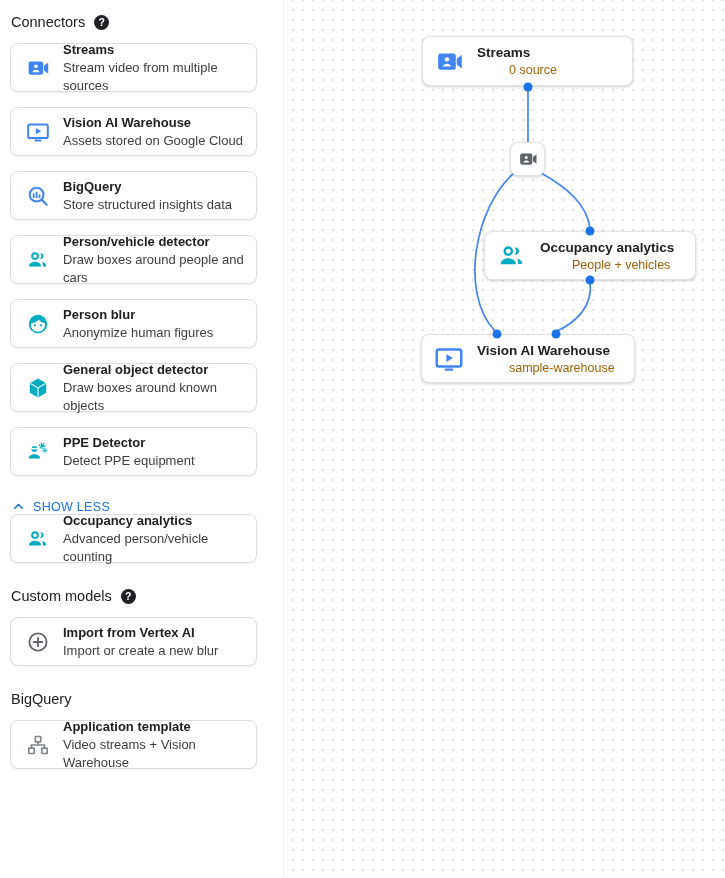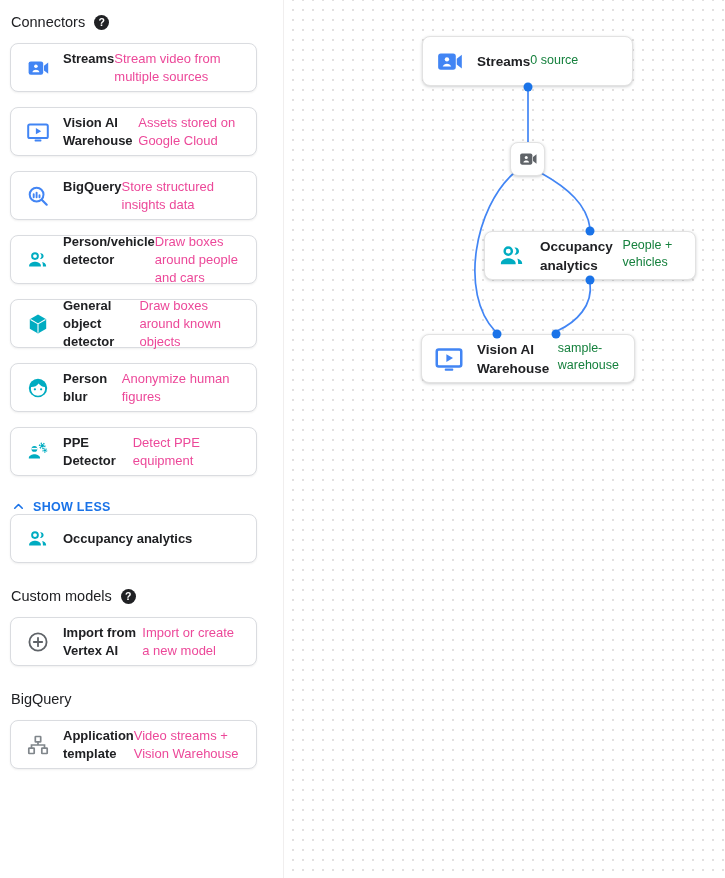--- a/index.html
+++ b/index.html
@@ -33,26 +33,26 @@
   .help-dot::before { content: "?"; }
   .card {
     display: flex; align-items: center; gap: 13px;
     height: 49px; padding: 0 12px 0 15px;
     border: 1px solid #dadce0; border-radius: 8px;
     background: #fff; margin-bottom: 15px;
     box-shadow: 0 1px 2px rgba(60,64,67,.08);
     cursor: pointer;
   }
   .card .icon { width: 24px; height: 24px; flex: 0 0 24px; display: block; }
-  .txt { display: flex; flex-direction: row; justify-content: flex-start; }
+  .txt { display: flex; flex-direction: column; justify-content: flex-start; }
   .card-title { font-size: 13px; font-weight: bold; line-height: 18px; color: #202124; }
-  .card-desc  { font-size: 13px; line-height: 18px; color: #ec4899; }
+  .card-desc  { font-size: 13px; line-height: 18px; color: #404040; }
   .show-less {
     display: flex; align-items: center; gap: 7px;
-    color: #1a73e8; font-size: 12.5px; font-weight: bold;
+    color: #1a73e8; font-size: 12.5px; font-weight: normal;
     letter-spacing: .3px; margin: 23px 0 0 1px; cursor: pointer;
   }
   .show-less svg { display: block; }
 
   
   .c-blue  { color: #4285f4; }
   .c-teal  { color: #00acc1; }
   .c-gray  { color: #5f6368; }
   .c-lgray { color: #80868b; }
 
@@ -70,21 +70,21 @@
   .ports { z-index: 3; pointer-events: none; }
   .node {
     position: absolute; z-index: 2;
     display: flex; align-items: center; gap: 13px;
     background: #fff; border: 1px solid #e2e2e2; border-radius: 8px;
     padding: 0 12px; box-shadow: 0 1px 3px rgba(60,64,67,.25);
     cursor: pointer;
   }
   .node .icon { flex: 0 0 auto; display: block; }
   .node-title { font-size: 13.5px; font-weight: bold; line-height: 19px; color: #202124; }
-  .node-sub   { font-size: 12.5px; line-height: 17px; color: #15803d; }
+  .node-sub   { font-size: 12.5px; line-height: 17px; color: #a16207; margin-left: 32px; }
   .node-streams   { left: 138px; top: 36px;  width: 211px; height: 50px; }
   .node-occupancy { left: 200px; top: 231px; width: 212px; height: 49px; }
   .node-warehouse { left: 137px; top: 334px; width: 214px; height: 49px; }
   .node-mini {
     left: 226px; top: 142px; width: 35px; height: 34px;
     justify-content: center; gap: 0; padding: 0; border-radius: 8px;
   }
 </style>
 </head>
 <body>
@@ -190,35 +190,35 @@
           <use href="#ic-group"></use>
         </svg>
       <div class="txt">
         <span class="card-title">Person/vehicle detector</span>
         <span class="card-desc">Draw boxes around people and cars</span>
       </div>
     </div>
 
     <div class="card">
       <svg class="icon c-teal" viewBox="0 0 24 24">
+          <use href="#ic-face"></use>
+        </svg>
+      <div class="txt">
+        <span class="card-title">Person blur</span>
+        <span class="card-desc">Anonymize human figures</span>
+      </div>
+    </div>
+
+    <div class="card">
+      <svg class="icon c-teal" viewBox="0 0 24 24">
           <use href="#ic-cube"></use>
         </svg>
       <div class="txt">
         <span class="card-title">General object detector</span>
         <span class="card-desc">Draw boxes around known objects</span>
-      </div>
-    </div>
-
-    <div class="card">
-      <svg class="icon c-teal" viewBox="0 0 24 24">
-          <use href="#ic-face"></use>
-        </svg>
-      <div class="txt">
-        <span class="card-title">Person blur</span>
-        <span class="card-desc">Anonymize human figures</span>
       </div>
     </div>
 
     <div class="card">
       <svg class="icon c-teal" viewBox="0 0 24 24">
           <use href="#ic-ppe"></use>
         </svg>
       <div class="txt">
         <span class="card-title">PPE Detector</span>
         <span class="card-desc">Detect PPE equipment</span>
@@ -232,35 +232,36 @@
       <span>SHOW LESS</span>
     </div>
 
 
     <div class="card">
       <svg class="icon c-teal" viewBox="0 0 24 24">
           <use href="#ic-group"></use>
         </svg>
       <div class="txt">
         <span class="card-title">Occupancy analytics</span>
+        <span class="card-desc">Advanced person/vehicle counting</span>
       </div>
     </div>
 
     <div class="section-header">
       <span>Custom models</span>
       <span class="help-dot"></span>
     </div>
 
     <div class="card">
       <svg class="icon c-gray" viewBox="0 0 24 24">
           <use href="#ic-addcircle"></use>
         </svg>
       <div class="txt">
         <span class="card-title">Import from Vertex AI</span>
-        <span class="card-desc">Import or create a new model</span>
+        <span class="card-desc">Import or create a new blur</span>
       </div>
     </div>
 
     <div class="section-header">
       <span>BigQuery</span>
     </div>
 
     <div class="card">
       <svg class="icon c-lgray" viewBox="0 0 24 24">
           <use href="#ic-tree"></use>

